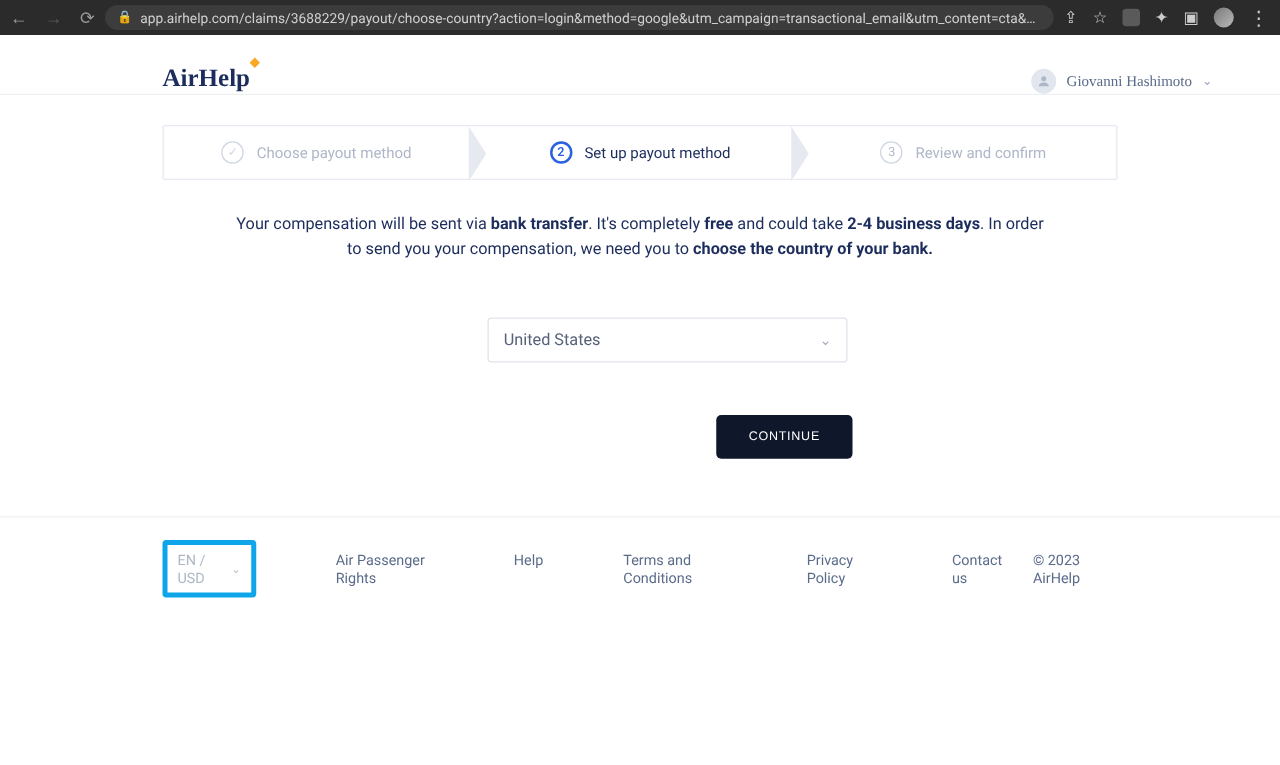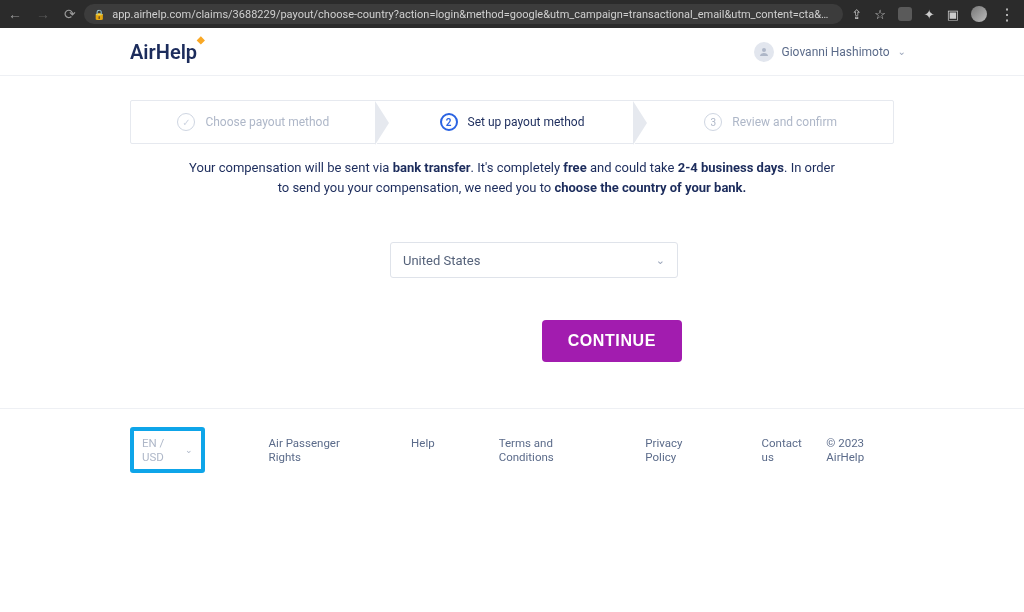--- a/index.html
+++ b/index.html
@@ -37,24 +37,25 @@
     .url { color: #d0d0d0; font-size: 11px; white-space: nowrap; overflow: hidden; text-overflow: ellipsis; flex: 1; }
     .chrome-right { display: flex; gap: 12px; align-items: center; color: #ccc; font-size: 13px; }
     .ext-icon { width: 14px; height: 14px; background: #5a5a5a; border-radius: 3px; display: inline-block; }
     .avatar-ch { width: 16px; height: 16px; border-radius: 50%; background: linear-gradient(135deg,#777,#bbb); }
     .menu-dots { color: #ccc; font-size: 16px; letter-spacing: 1px; }
 
     
     .page-header {
       height: 48px;
       display: flex;
-      align-items: center;
+      align-items: flex-end;
       justify-content: space-between;
-      padding: 0 118px 0 130px;
+      padding: 0 54px 0 130px;
       border-bottom: 1px solid #eef0f4;
+      font-family: Liberation Serif, serif;
     }
     .logo {
       font-size: 20px;
       font-weight: 640;
       color: #1c2c5c;
       position: relative;
     }
     .logo sup { color: #f9a825; font-size: 10px; position: relative; top: -8px; left: 0; }
     .user-ctl { display: flex; align-items: center; gap: 8px; color: #5b6b8a; font-size: 12px; cursor: pointer; }
     .user-av { width: 20px; height: 20px; border-radius: 50%; background: #e2e6ee; display: flex; align-items: center; justify-content: center; }
@@ -109,21 +110,21 @@
       text-align: center;
       font-size: 22px;
       font-weight: 600;
       color: #1c2c5c;
       margin-top: 30px;
     }
     .desc {
       text-align: center;
       font-size: 13px;
       color: #1c2c5c;
-      margin: 14px auto 0;
+      margin: 26px auto 0;
       max-width: 660px;
       line-height: 1.55;
     }
     .desc strong { font-weight: 700; }
 
     
     .select-wrap {
       width: 332px;
       margin: 44px auto 0;
       padding-left: 44px;
@@ -138,27 +139,27 @@
       padding: 0 12px;
       font-size: 13px;
       color: #55627a;
       cursor: pointer;
     }
     .select .chev { color: #9aa5ba; font-size: 11px; }
 
     
     .btn-row { width: 340px; margin: 42px auto 0; display: flex; justify-content: flex-end; }
     .btn-continue {
-      background: #a21caf;
+      background: #0f172a;
       color: #fff;
       border: none;
       border-radius: 4px;
       padding: 12px 26px;
-      font-size: 16px;
-      font-weight: 700;
+      font-size: 10px;
+      font-weight: 400;
       letter-spacing: 0.6px;
       cursor: pointer;
     }
 
     
     .footer {
       border-top: 1px solid #eef0f4;
       margin-top: 46px;
       padding: 18px 130px 0;
       display: flex;

